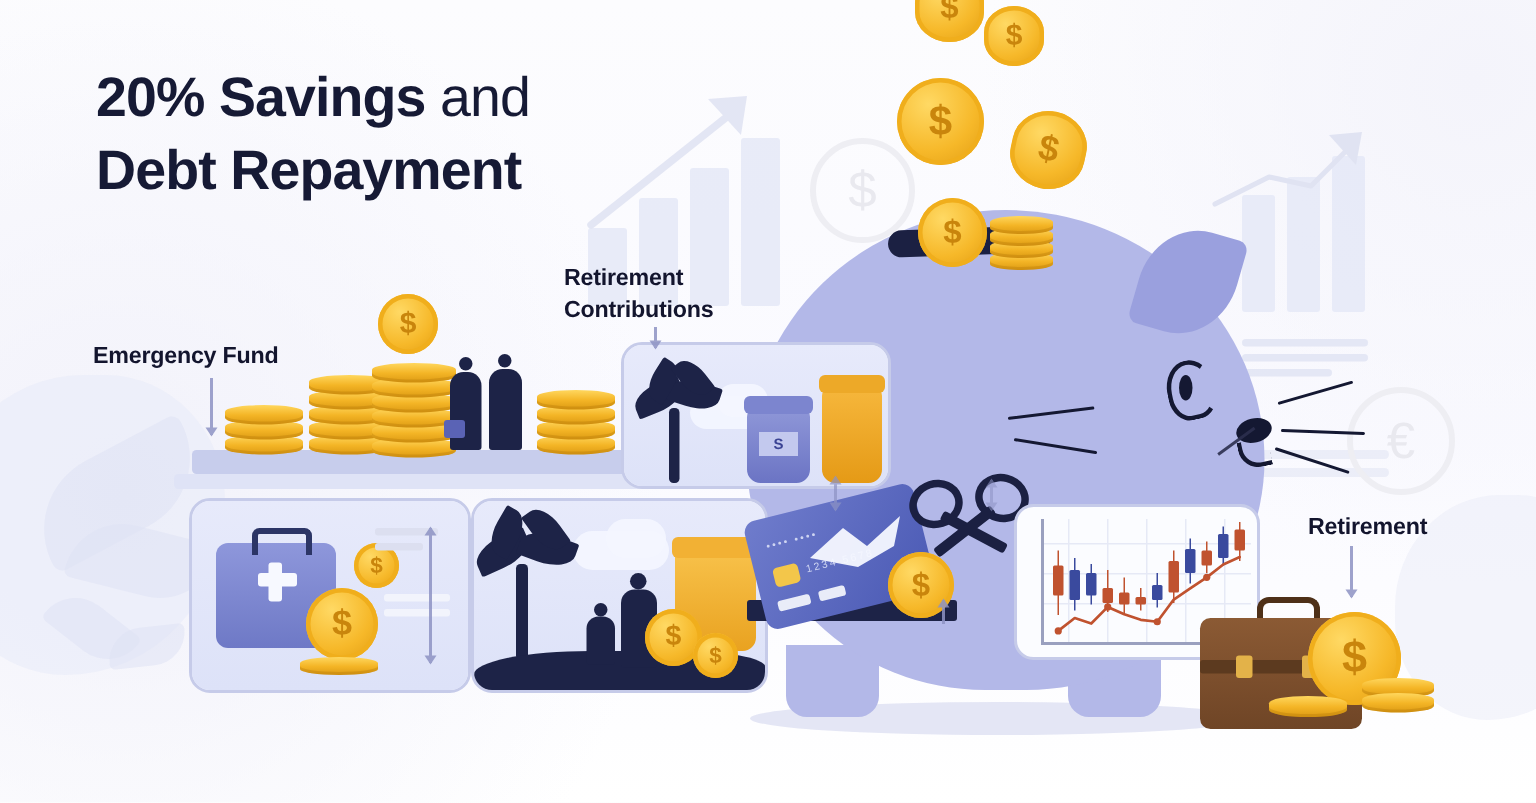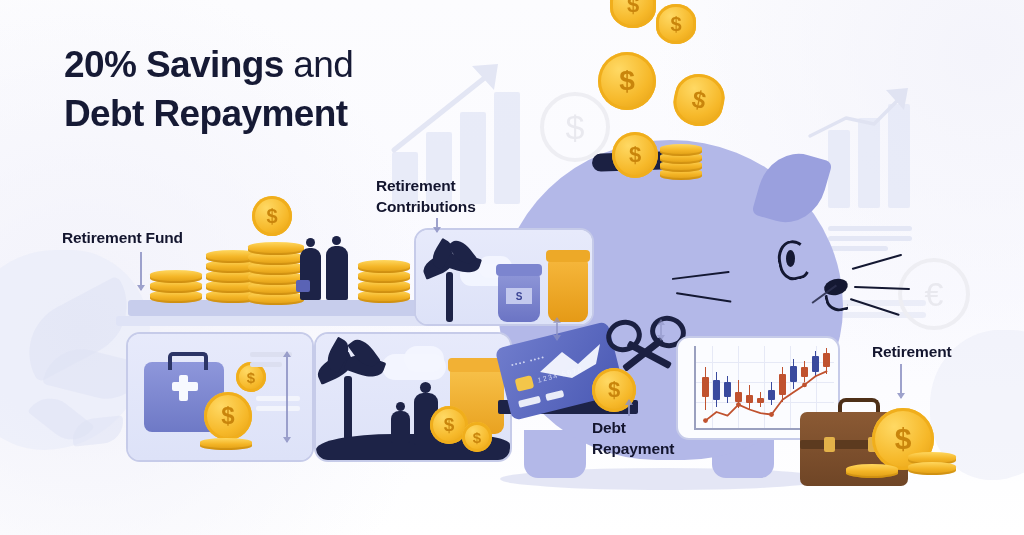--- a/index.html
+++ b/index.html
@@ -390,31 +390,29 @@
     <div class="briefcase"></div>
     <div class="bc-belt" style="left:800px;top:440px;width:108px;"></div>
     <div class="bc-lock" style="left:824px;top:437px;"></div>
     <div class="bc-lock" style="left:868px;top:437px;"></div>
     <div class="coin" style="left:872px;top:408px;width:62px;height:62px;font-size:30px;">$</div>
     <div class="coin-disc" style="left:846px;top:464px;width:52px;height:14px;"></div>
     <div class="coin-disc" style="left:908px;top:452px;width:48px;height:13px;"></div>
     <div class="coin-disc" style="left:908px;top:462px;width:48px;height:13px;"></div>
   </div>
 
-  <div class="lbl" style="left:62px;top:228px;width:180px;">Retirement Fund</div>
+  <div class="lbl" style="left:62px;top:228px;width:180px;">Emergency Fund</div>
   <div class="connector" style="left:140px;top:252px;height:38px;"></div>
 
   <div class="lbl ctr" style="left:376px;top:176px;width:122px;">Retirement
 Contributions</div>
   <div class="connector" style="left:436px;top:218px;height:14px;"></div>
 
   <div class="diag" style="left:812px;top:302px;width:30px;transform:rotate(-36deg);"></div>
 
-  <div class="lbl ctr" style="left:592px;top:418px;width:106px;">Debt
-Repayment</div>
   <div class="connector up" style="left:628px;top:400px;height:16px;"></div>
 
   <div class="lbl" style="left:872px;top:342px;width:140px;">Retirement</div>
   <div class="connector" style="left:900px;top:364px;height:34px;"></div>
 
   <div class="connector dbl" style="left:556px;top:318px;height:22px;opacity:.7;"></div>
   <div class="connector dbl" style="left:660px;top:320px;height:20px;opacity:.55;"></div>
 </div>
 
 </body></html>

